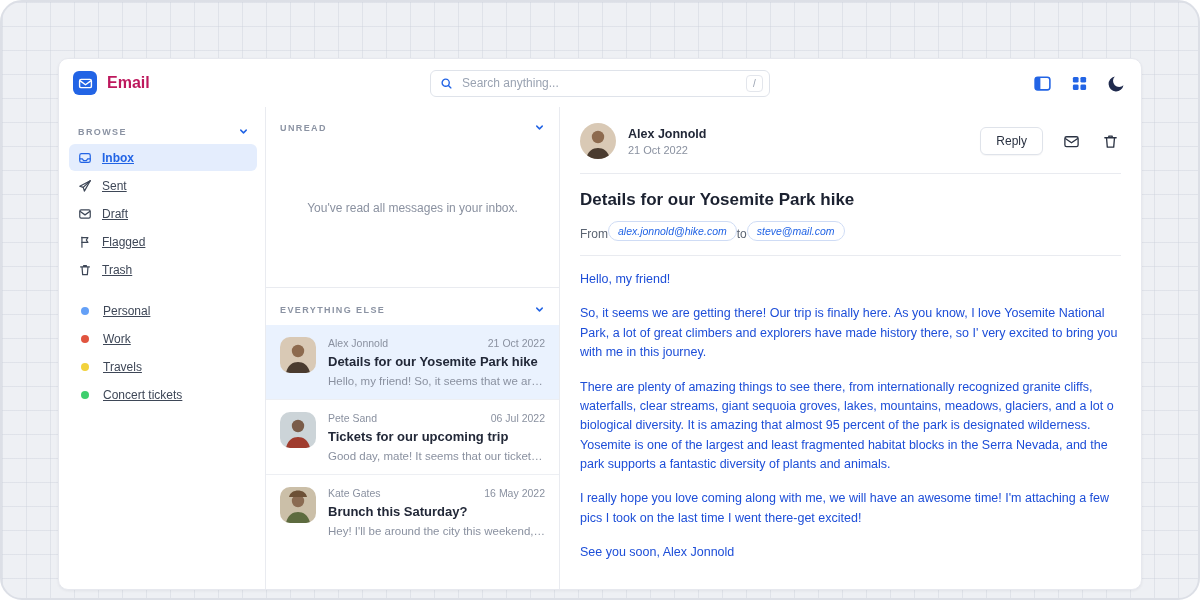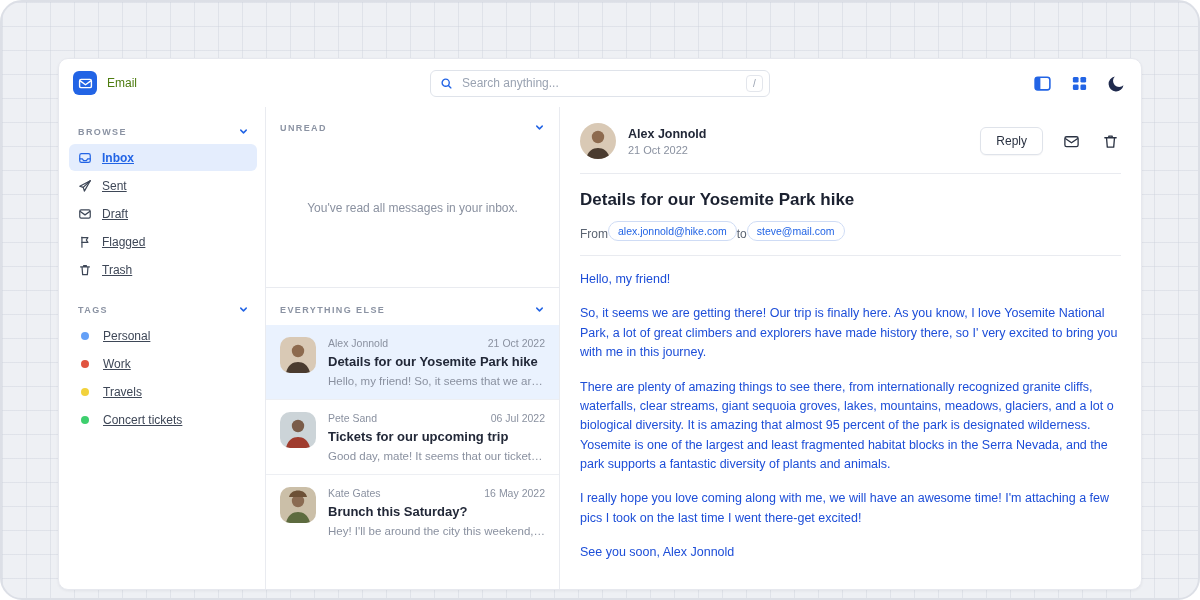--- a/index.html
+++ b/index.html
@@ -16,21 +16,21 @@
   .card { position:absolute; left:56px; right:56px; top:56px; bottom:8px;
           background:#fff; border:1px solid #e6e8ee; border-radius:10px;
           box-shadow:0 1px 3px rgba(16,24,40,.06);
           display:flex; flex-direction:column; overflow:hidden; }
 
   
   .topbar { height:48px; flex:0 0 auto; display:flex; align-items:center; padding:0 14px; }
   .brand  { display:flex; align-items:center; gap:10px; width:192px; }
   .logo   { width:24px; height:24px; border-radius:6px; background:#2264e5;
             display:flex; align-items:center; justify-content:center; }
-  .app-title { font-size:12px; font-weight:400; color:#4d7c0f; }
+  .app-title { font-size:16px; font-weight:700; color:#be185d; }
   .search-wrap { flex:1; display:flex; justify-content:center; }
   .search { width:340px; height:27px; border:1px solid #dfe3ea; border-radius:6px;
             background:#fff; display:flex; align-items:center; gap:7px; padding:0 6px 0 9px; }
   .search input { flex:1; border:0; outline:0; background:transparent; font-size:12px;
                   color:#6d28d9; font-family:inherit; }
   .search input::placeholder { color:#9aa3b2; }
   .kbd { min-width:17px; height:17px; padding:0 3px; border:1px solid #e3e6ec; border-radius:4px;
          color:#9aa3b2; font-size:10px; display:flex; align-items:center; justify-content:center; }
   .top-actions { width:192px; display:flex; align-items:center; justify-content:flex-end; gap:15px; }
   .icon-btn { width:22px; height:22px; display:flex; align-items:center; justify-content:center;
@@ -79,21 +79,21 @@
   .d-name { font-size:12.5px; font-weight:700; color:#222838; }
   .d-date { font-size:11px; color:#8a91a0; margin-top:3px; }
   .d-actions { margin-left:auto; display:flex; align-items:center; gap:17px; }
   .reply-btn { border:1px solid #dfe3ea; background:#fff; border-radius:6px; padding:6px 15px;
                font-size:12px; color:#2a3242; font-family:inherit; cursor:pointer;
                box-shadow:0 1px 1px rgba(16,24,40,.04); }
   .hdiv { border:0; border-top:1px solid #e9ebf0; margin:14px 0; }
   .d-subject { font-size:17px; font-weight:700; color:#1b2130; margin:16px 0 11px; }
   .fromto { display:flex; align-items:flex-end; gap:0; font-size:12px; color:#5b6472; }
   .pill { border:1px solid #cfdcf5; color:#2264e5; border-radius:999px; padding:3px 9px;
-          font-size:10.5px; cursor:pointer; background:#fff; }
+          font-size:10.5px; cursor:pointer; background:#fff;font-style:italic; }
   .body-text p { font-size:12.5px; color:#1d4ed8; line-height:1.55; margin:0 0 15px; }
 </style>
 </head>
 <body>
 
 <div class="page">
   <div class="card">
 
     <div class="topbar">
       <div class="brand">
@@ -197,28 +197,20 @@
         <div class="side-item">
           <span class="ic">
             <svg width="14" height="14" viewBox="0 0 16 16" fill="none" stroke="currentColor" stroke-width="1.4" stroke-linecap="round" stroke-linejoin="round">
               <path d="M3 4.5h10M6.4 4.5V3h3.2v1.5M4.6 4.5l.7 8.8h5.4l.7-8.8"></path>
             </svg>
           </span>
           <span>Trash</span>
         </div>
 
         <div class="tags-group">
-          <div class="section-head">
-            <span>TAGS</span>
-            <span style="display:flex">
-              <svg width="11" height="11" viewBox="0 0 12 12" fill="none" stroke="#2264e5" stroke-width="1.6" stroke-linecap="round" stroke-linejoin="round">
-                  <path d="M3 4.5l3 3 3-3"></path>
-                </svg>
-            </span>
-          </div>
 
           <div class="side-item">
             <span class="tag-dot" style="background: rgb(100, 160, 247);"></span>
             <span>Personal</span>
           </div>
           <div class="side-item">
             <span class="tag-dot" style="background: rgb(225, 84, 63);"></span>
             <span>Work</span>
           </div>
           <div class="side-item">

